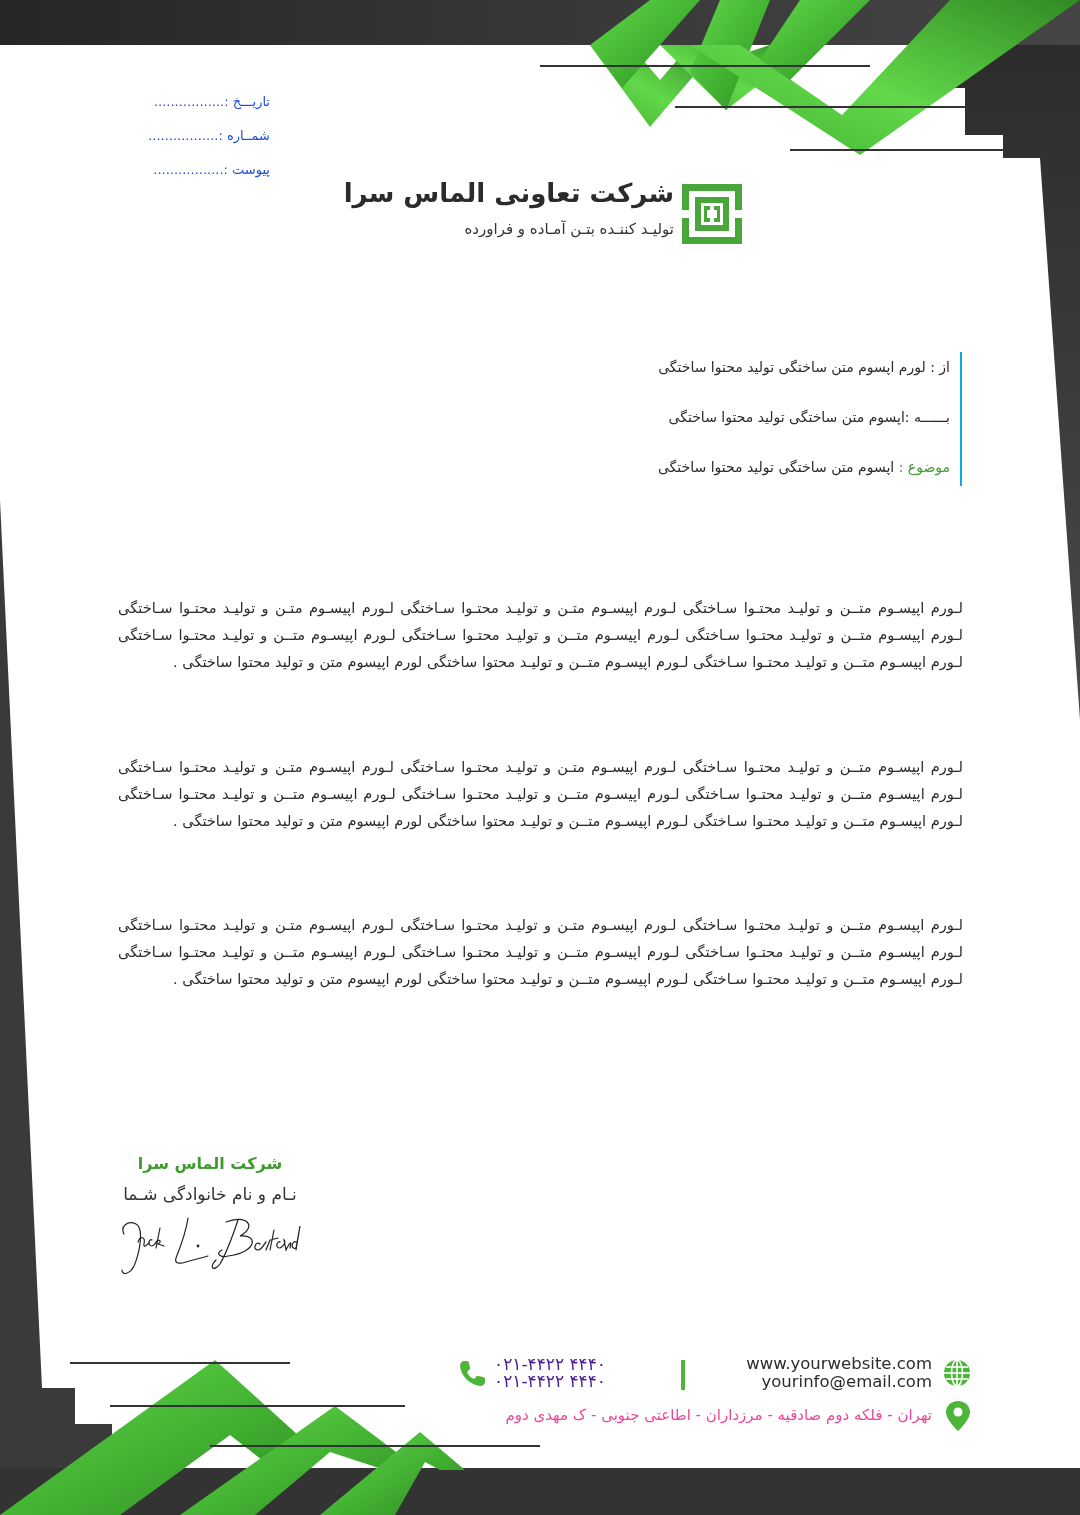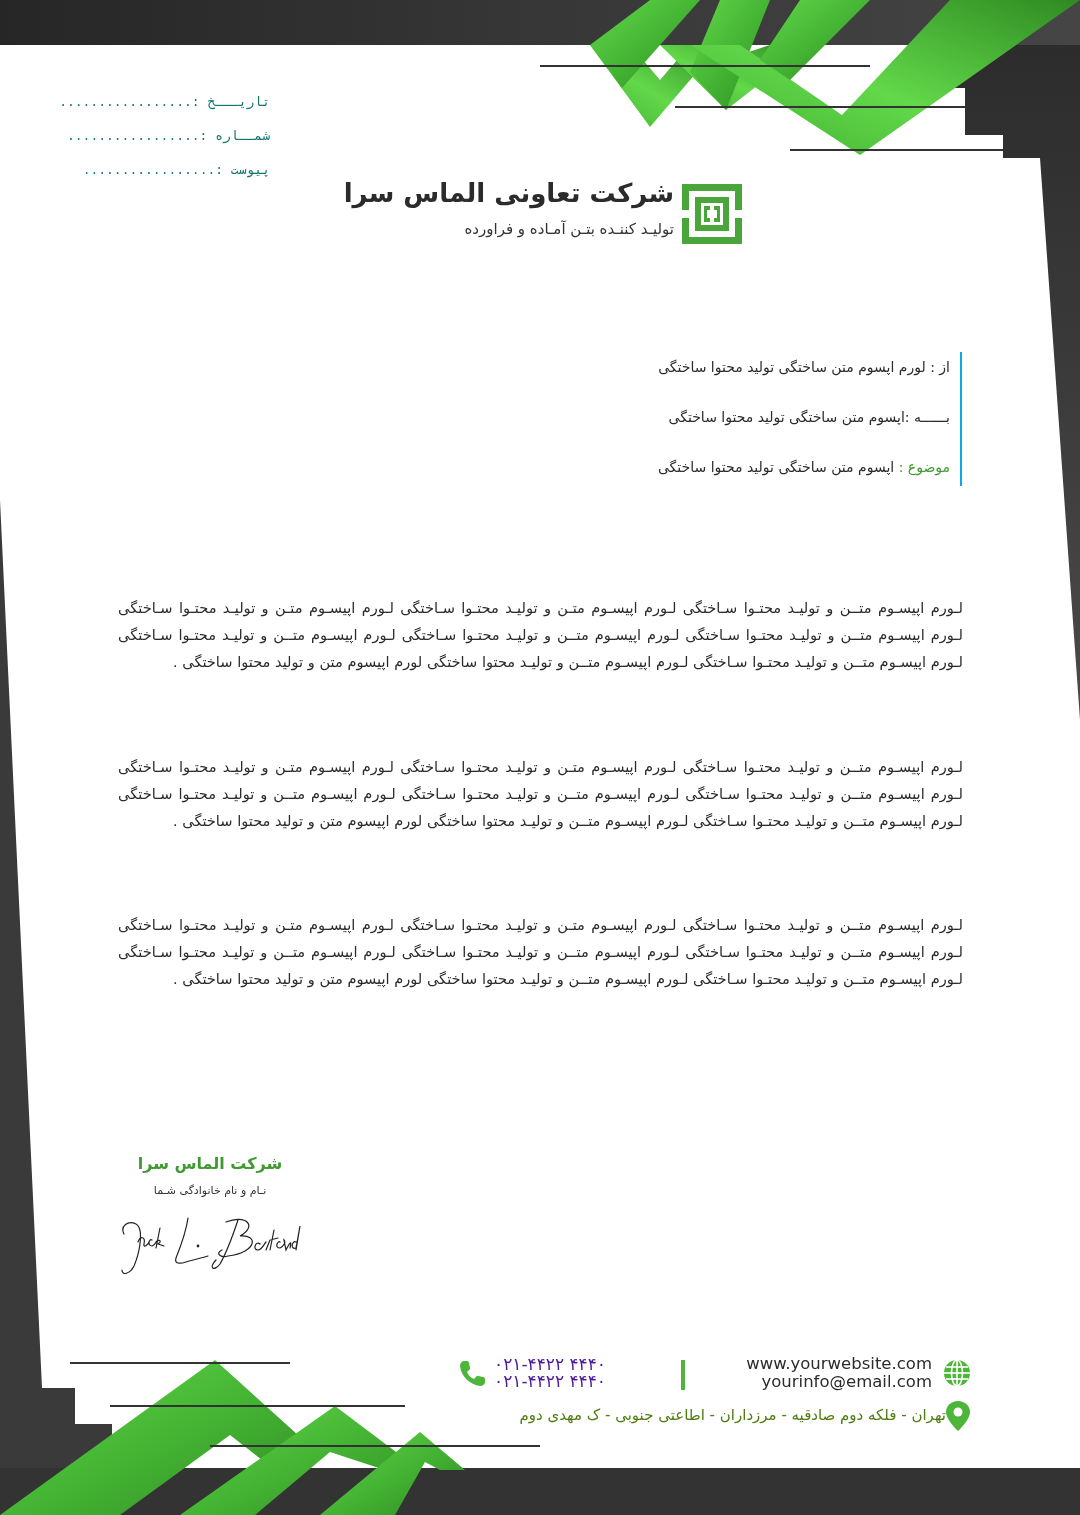--- a/index.html
+++ b/index.html
@@ -2,21 +2,21 @@
 <html><head>
 <meta charset="utf-8">
 <style>
   * { margin: 0; padding: 0; box-sizing: border-box; }
   html, body { width: 1080px; height: 1515px; background: #ffffff; overflow: hidden; }
   body { position: relative; font-family: "DejaVu Sans", sans-serif; color: #2b2b2b; }
   .deco { position: absolute; left: 0; top: 0; width: 1080px; height: 1515px; pointer-events: none; }
 
   
   .meta { position: absolute; left: 120px; top: 94px; width: 150px; direction: rtl; }
-  .meta-row { height: 34px; font-size: 13px; color: #0f766e; white-space: nowrap; text-align: left; font-family: Liberation Mono, monospace; }
+  .meta-row { height: 34px; font-size: 13px; color: #1d4ed8; white-space: nowrap; text-align: right; }
   .meta-row .dots { letter-spacing: 0px; }
 
   
   .brand { position: absolute; left: 360px; top: 178px; width: 382px; height: 70px; }
   .brand-logo { position: absolute; right: 0; top: 6px; width: 60px; height: 60px; }
   .brand-title { position: absolute; right: 68px; top: 0; font-size: 26px; font-weight: bold; color: #2b2b2b; direction: rtl; white-space: nowrap; margin-left: 28px; }
   .brand-sub { position: absolute; right: 68px; top: 42px; font-size: 15px; color: #333; direction: rtl; letter-spacing: 3px; white-space: nowrap; }
 
   
   .addr { position: absolute; right: 118px; top: 352px; width: 360px; border-right: 2px solid #0ea5e9; padding-right: 10px; direction: rtl; height: 134px; }
@@ -25,32 +25,32 @@
 
   
   .para { position: absolute; left: 118px; width: 845px; direction: rtl; text-align: justify; text-align-last: right; font-size: 14.6px; line-height: 27px; color: #2b2b2b; }
   .p1 { top: 594px; }
   .p2 { top: 753px; }
   .p3 { top: 911px; }
 
   
   .sig { position: absolute; left: 110px; top: 1154px; width: 200px; text-align: center; direction: rtl; }
   .sig-company { font-size: 16px; font-weight: bold; color: #3f9b2f; height: 30px; }
-  .sig-name { font-size: 11px; letter-spacing: 2px; color: #333; height: 26px; }
+  .sig-name { font-size: 17px; letter-spacing: 2px; color: #333; height: 26px; }
   .sig-hand { position: absolute; left: 8px; top: 64px; width: 190px; height: 70px; }
 
   
   .phones { position: absolute; left: 458px; top: 1356px; }
   .phone-icon { position: absolute; left: 0; top: 2px; width: 30px; height: 30px; }
   .phone-lines { position: absolute; left: 36px; top: 0; font-size: 17px; line-height: 17px; color: #4c1d95; white-space: nowrap; letter-spacing: 1px; font-family: "DejaVu Sans", sans-serif; }
   .divider { position: absolute; left: 681px; top: 1360px; width: 4px; height: 30px; background: #4cb53a; }
   .web { position: absolute; right: 148px; top: 1355px; text-align: right; font-size: 16.5px; line-height: 17.5px; color: #2b2b2b; font-family: "DejaVu Sans", sans-serif; margin-left: 12px; }
   .globe-icon { position: absolute; left: 942px; top: 1358px; width: 30px; height: 30px; }
   .pin-icon { position: absolute; left: 945px; top: 1400px; width: 26px; height: 32px; }
-  .address { position: absolute; right: 134px; top: 1406px; font-size: 15px; direction: rtl; color: #4d7c0f; white-space: nowrap; }
+  .address { position: absolute; right: 148px; top: 1406px; font-size: 15px; direction: rtl; color: #ec4899; white-space: nowrap; }
 </style>
 </head>
 <body>
 
 <svg class="deco" viewBox="0 0 1080 1515" xmlns="http://www.w3.org/2000/svg">
   <defs>
     <linearGradient id="topbar" x1="0" y1="0" x2="1" y2="0">
       <stop offset="0" stop-color="#262626"></stop>
       <stop offset="0.6" stop-color="#3a3a3a"></stop>
       <stop offset="1" stop-color="#454545"></stop>

